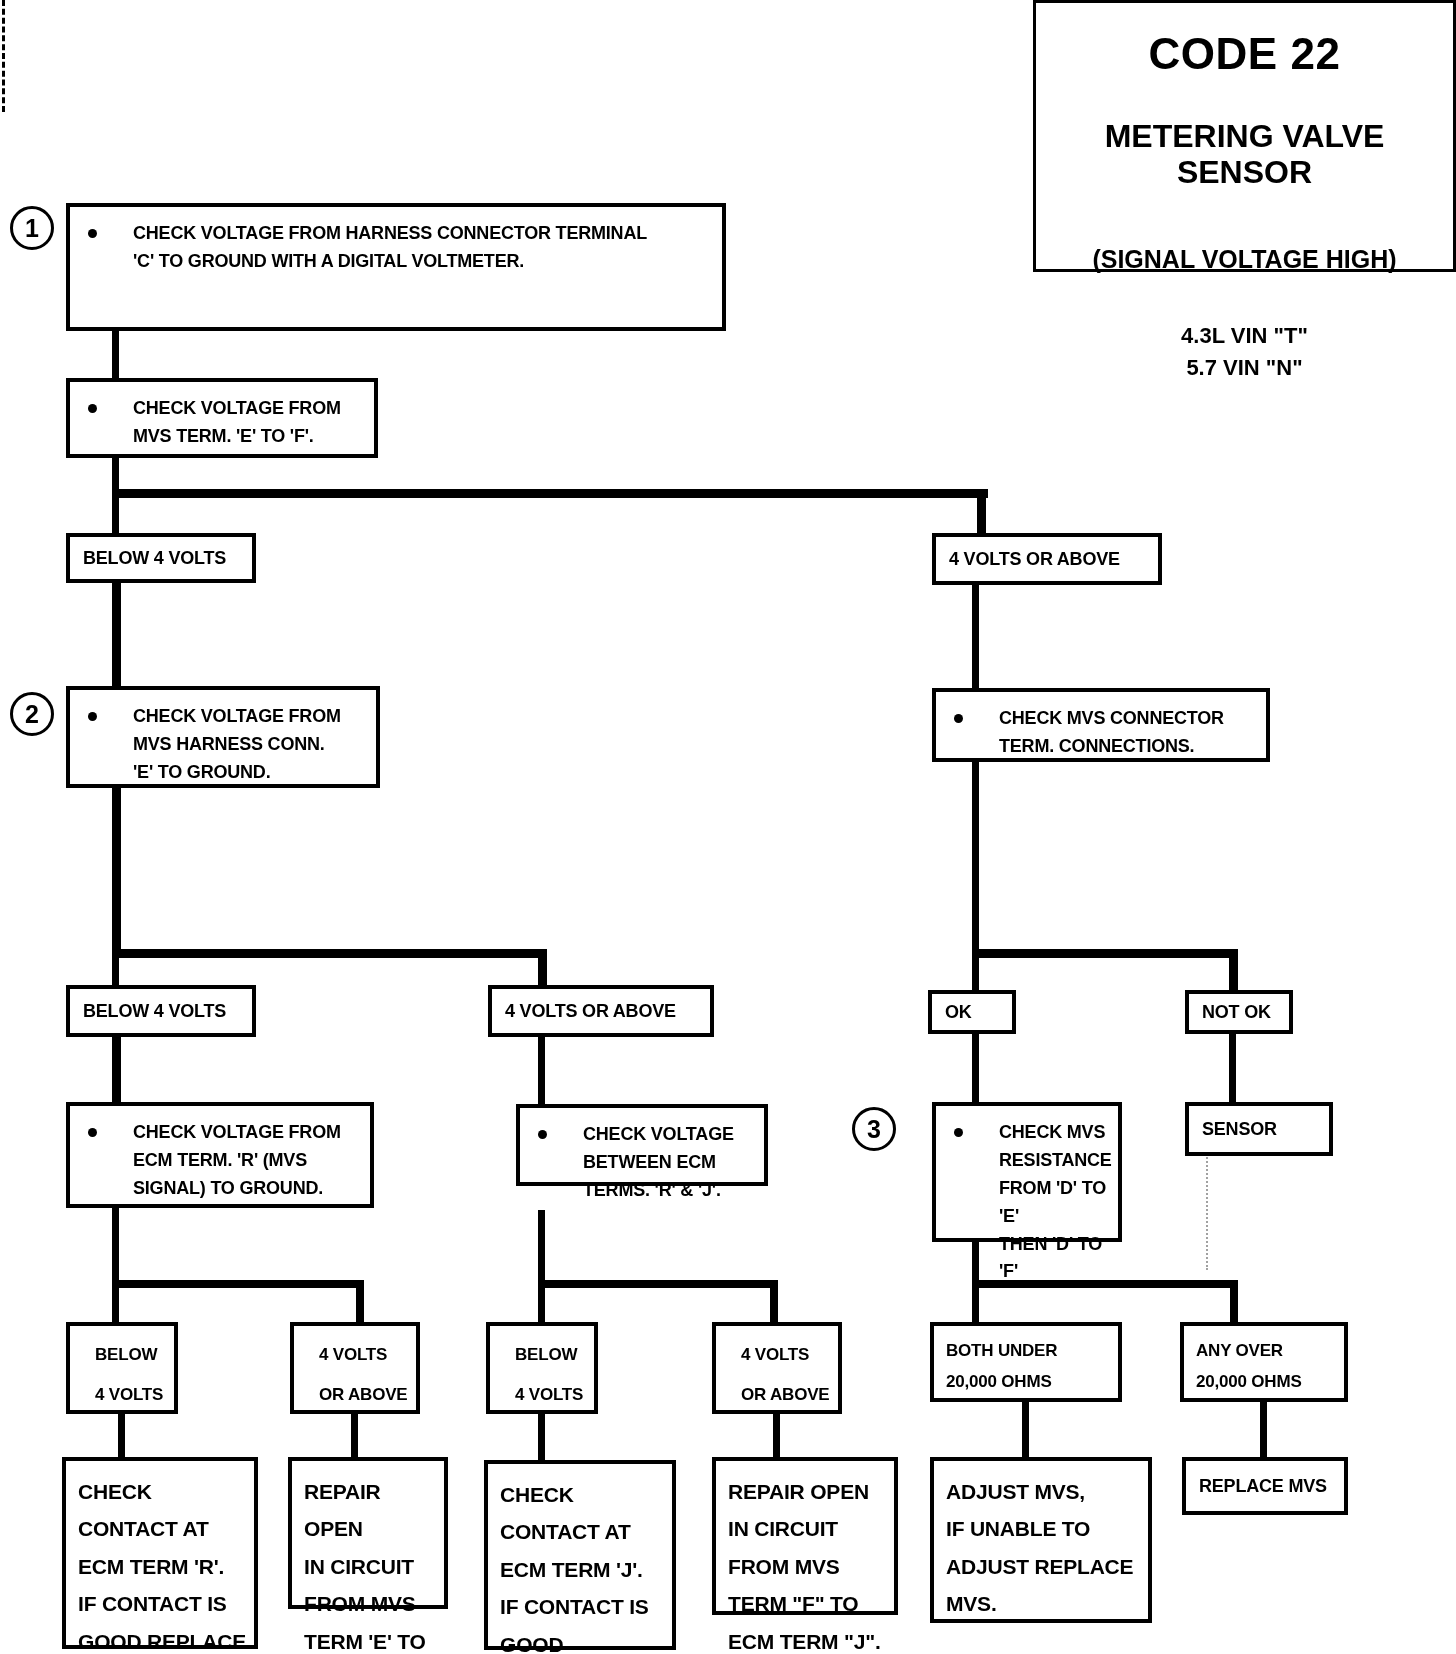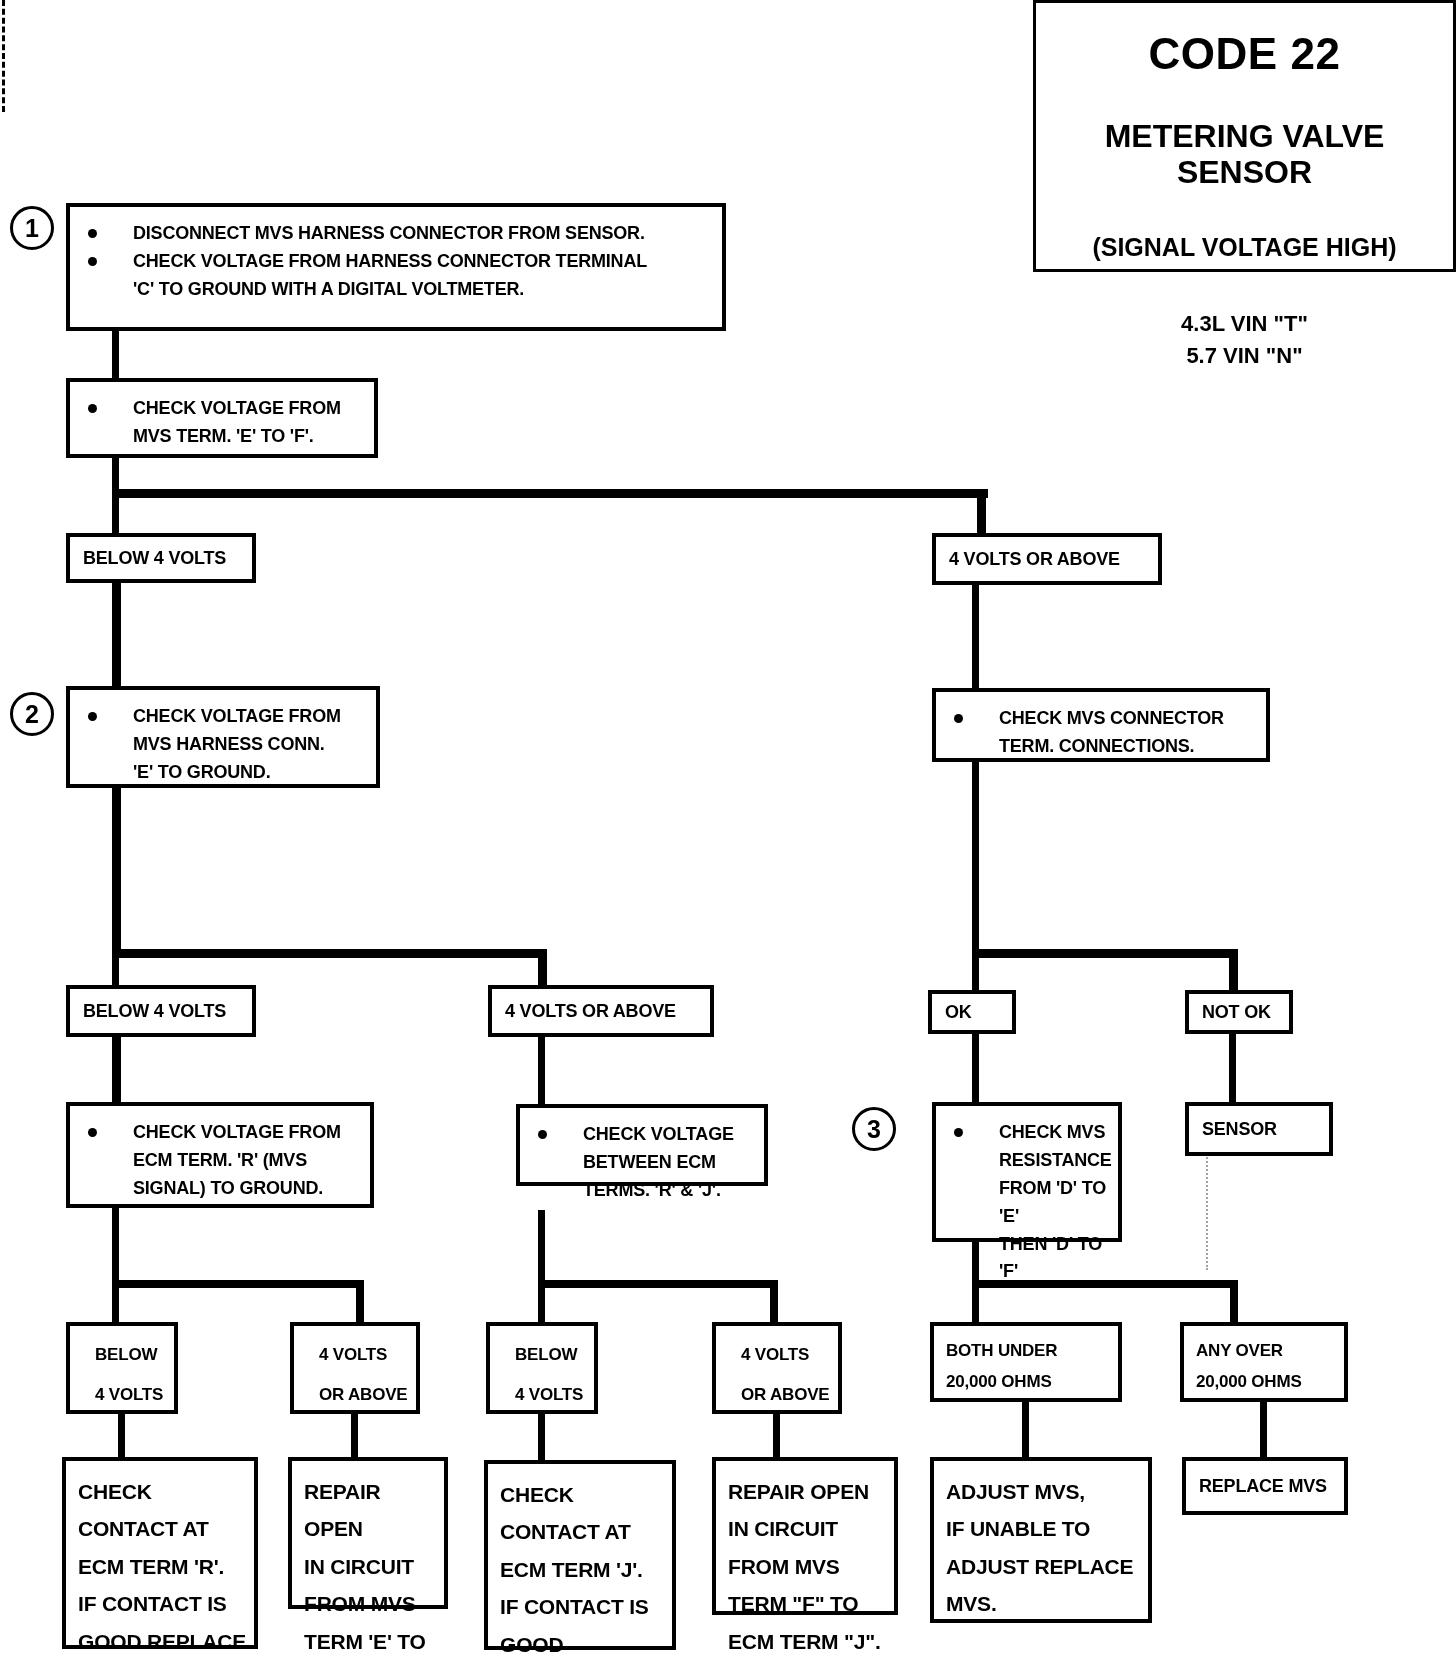--- a/index.html
+++ b/index.html
@@ -15,21 +15,21 @@
   .dot{width:9px;height:9px;background:#000;border-radius:50%;margin-top:9px;flex:none;}
   .btext{margin-left:36px;font-size:18px;line-height:1.55;white-space:pre-line;letter-spacing:-0.2px;}
   .bbox{padding-top:13px;}
   .lbox{display:flex;align-items:center;padding-left:13px;font-size:18px;letter-spacing:-0.2px;}
   .lbox4{padding:9px 4px 4px 25px;font-size:17px;line-height:2.35;white-space:pre-line;letter-spacing:-0.2px;}
   .lboxo{padding:10px 4px 4px 12px;font-size:17px;line-height:1.8;white-space:pre-line;letter-spacing:-0.2px;}
   .abox{padding:12px 6px 4px 12px;font-size:21px;line-height:1.78;white-space:pre-line;letter-spacing:-0.2px;}
   .title-box{border-width:3px;display:flex;flex-direction:column;align-items:center;text-align:center;gap:38px;}
   .code{font-size:44px;margin-top:26px;letter-spacing:.5px;}
   .ttl{font-size:32px;line-height:1.12;white-space:pre-line;margin-top:2px;}
-  .sub{font-size:25px;margin-top:4px;}
+  .sub{font-size:25px;margin-top:16px;}
   .eng{font-size:22px;line-height:1.45;margin-top:8px;white-space:pre-line;}
 </style>
 </head>
 <body>
 
 <div class="canvas">
 
   <div class="edge-dash"></div>
   <div class="noise-dots"></div>
 
@@ -46,24 +46,20 @@
       <span>1</span>
     </div>
   <div class="circle" style="left:10px;top:692px">
       <span>2</span>
     </div>
   <div class="circle" style="left:852px;top:1107px">
       <span>3</span>
     </div>
 
   <div class="box bbox" style="left:66px;top:203px;width:660px;height:128px">
-    <div class="brow">
-        <span class="dot"></span>
-        <div class="btext">DISCONNECT MVS HARNESS CONNECTOR FROM SENSOR.</div>
-      </div>
     <div class="brow">
         <span class="dot"></span>
         <div class="btext">CHECK VOLTAGE FROM HARNESS CONNECTOR TERMINAL
 'C' TO GROUND WITH A DIGITAL VOLTMETER.</div>
       </div>
   </div>
 
   <div class="box bbox" style="left:66px;top:378px;width:312px;height:80px">
     <div class="brow">
         <span class="dot"></span>

